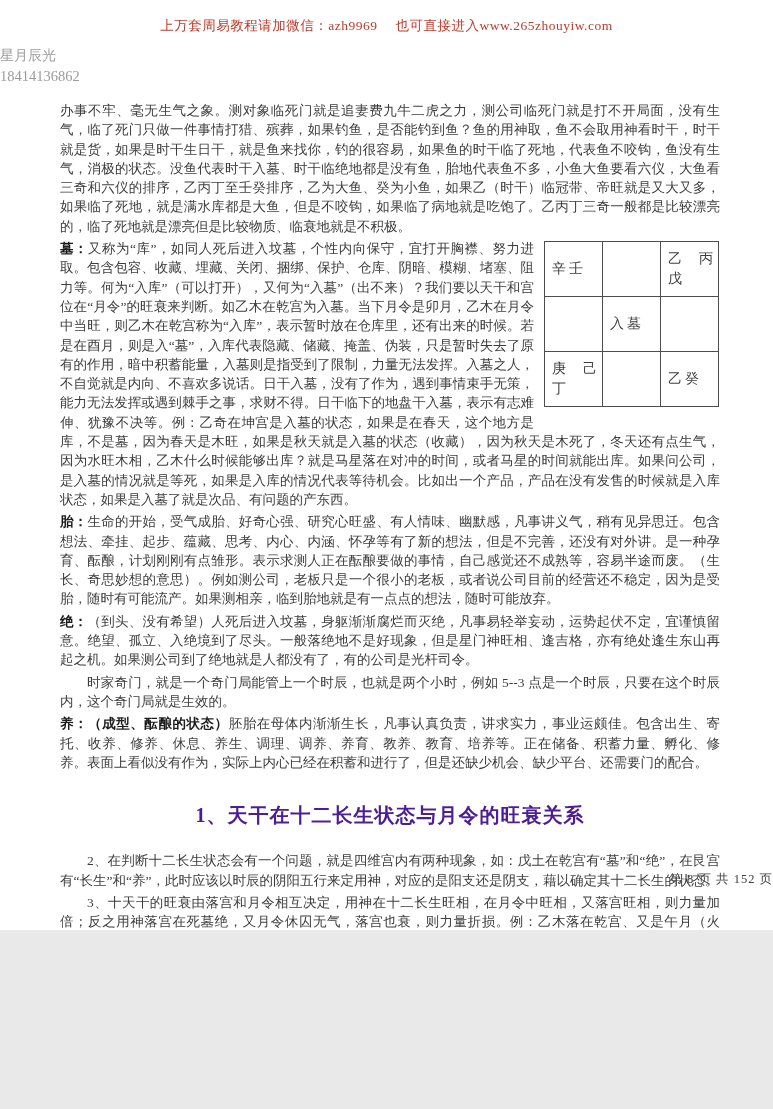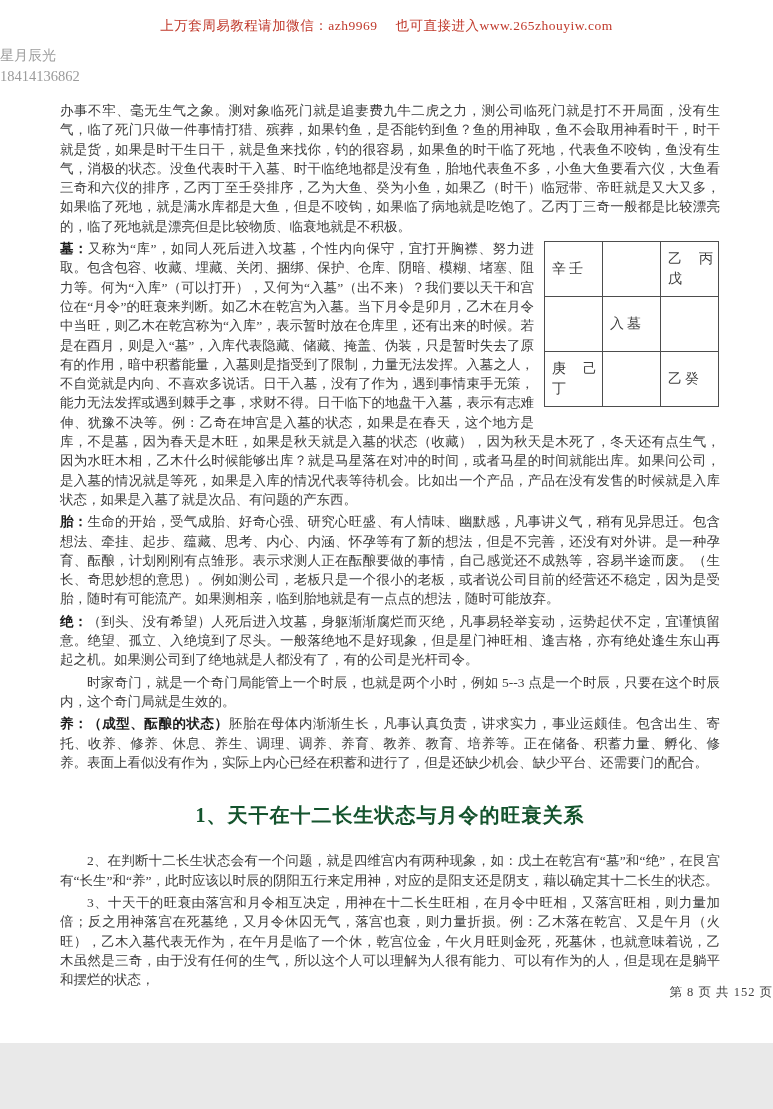--- a/index.html
+++ b/index.html
@@ -1,18 +1,18 @@
 <!DOCTYPE html>
 <html><head>
 <meta charset="utf-8">
 <style>
   html,body { margin:0; padding:0; background:#e9e9e9; }
   .page {
     position:relative;
-    width:773px; height:1043px;
+    width:773px; height:930px;
     margin:0 auto;
     background:#ffffff;
     overflow:hidden;
     font-family:"Liberation Serif","DejaVu Serif",serif;
     color:#3c3c3c;
   }
   .promo {
     padding-top:17px;
     text-align:center;
     font-size:13.5px;
@@ -51,21 +51,21 @@
     line-height:20px;
     padding:2px 2px 2px 7px;
     vertical-align:middle;
     color:#3c3c3c;
   }
   .section-heading {
     margin:34px 0 26px 0;
     text-align:center;
     font-size:20px;
     font-weight:bold;
-    color:#14532d;
+    color:#4c1d95;
     letter-spacing:1px;
   }
   .watermark {
     position:absolute;
     left:5px; top:546px;
     font-family:"Liberation Sans","DejaVu Sans",sans-serif;
     font-weight:900;
     font-size:37px;
     line-height:1;
     color:#e8402a;

